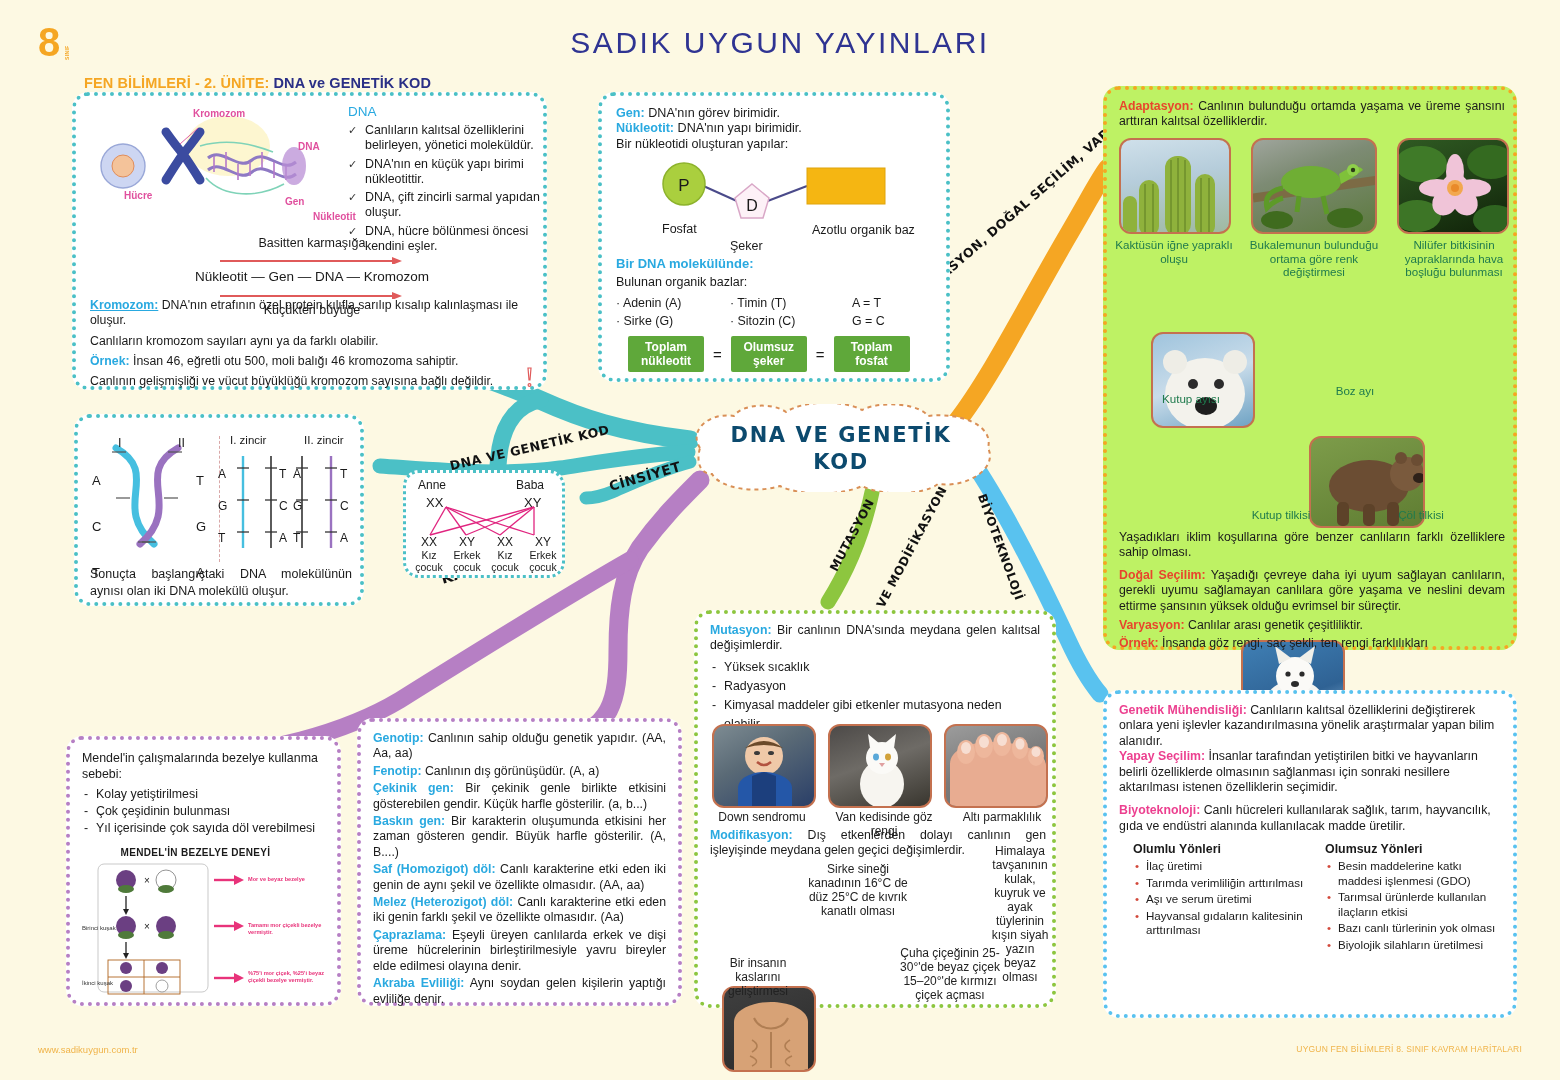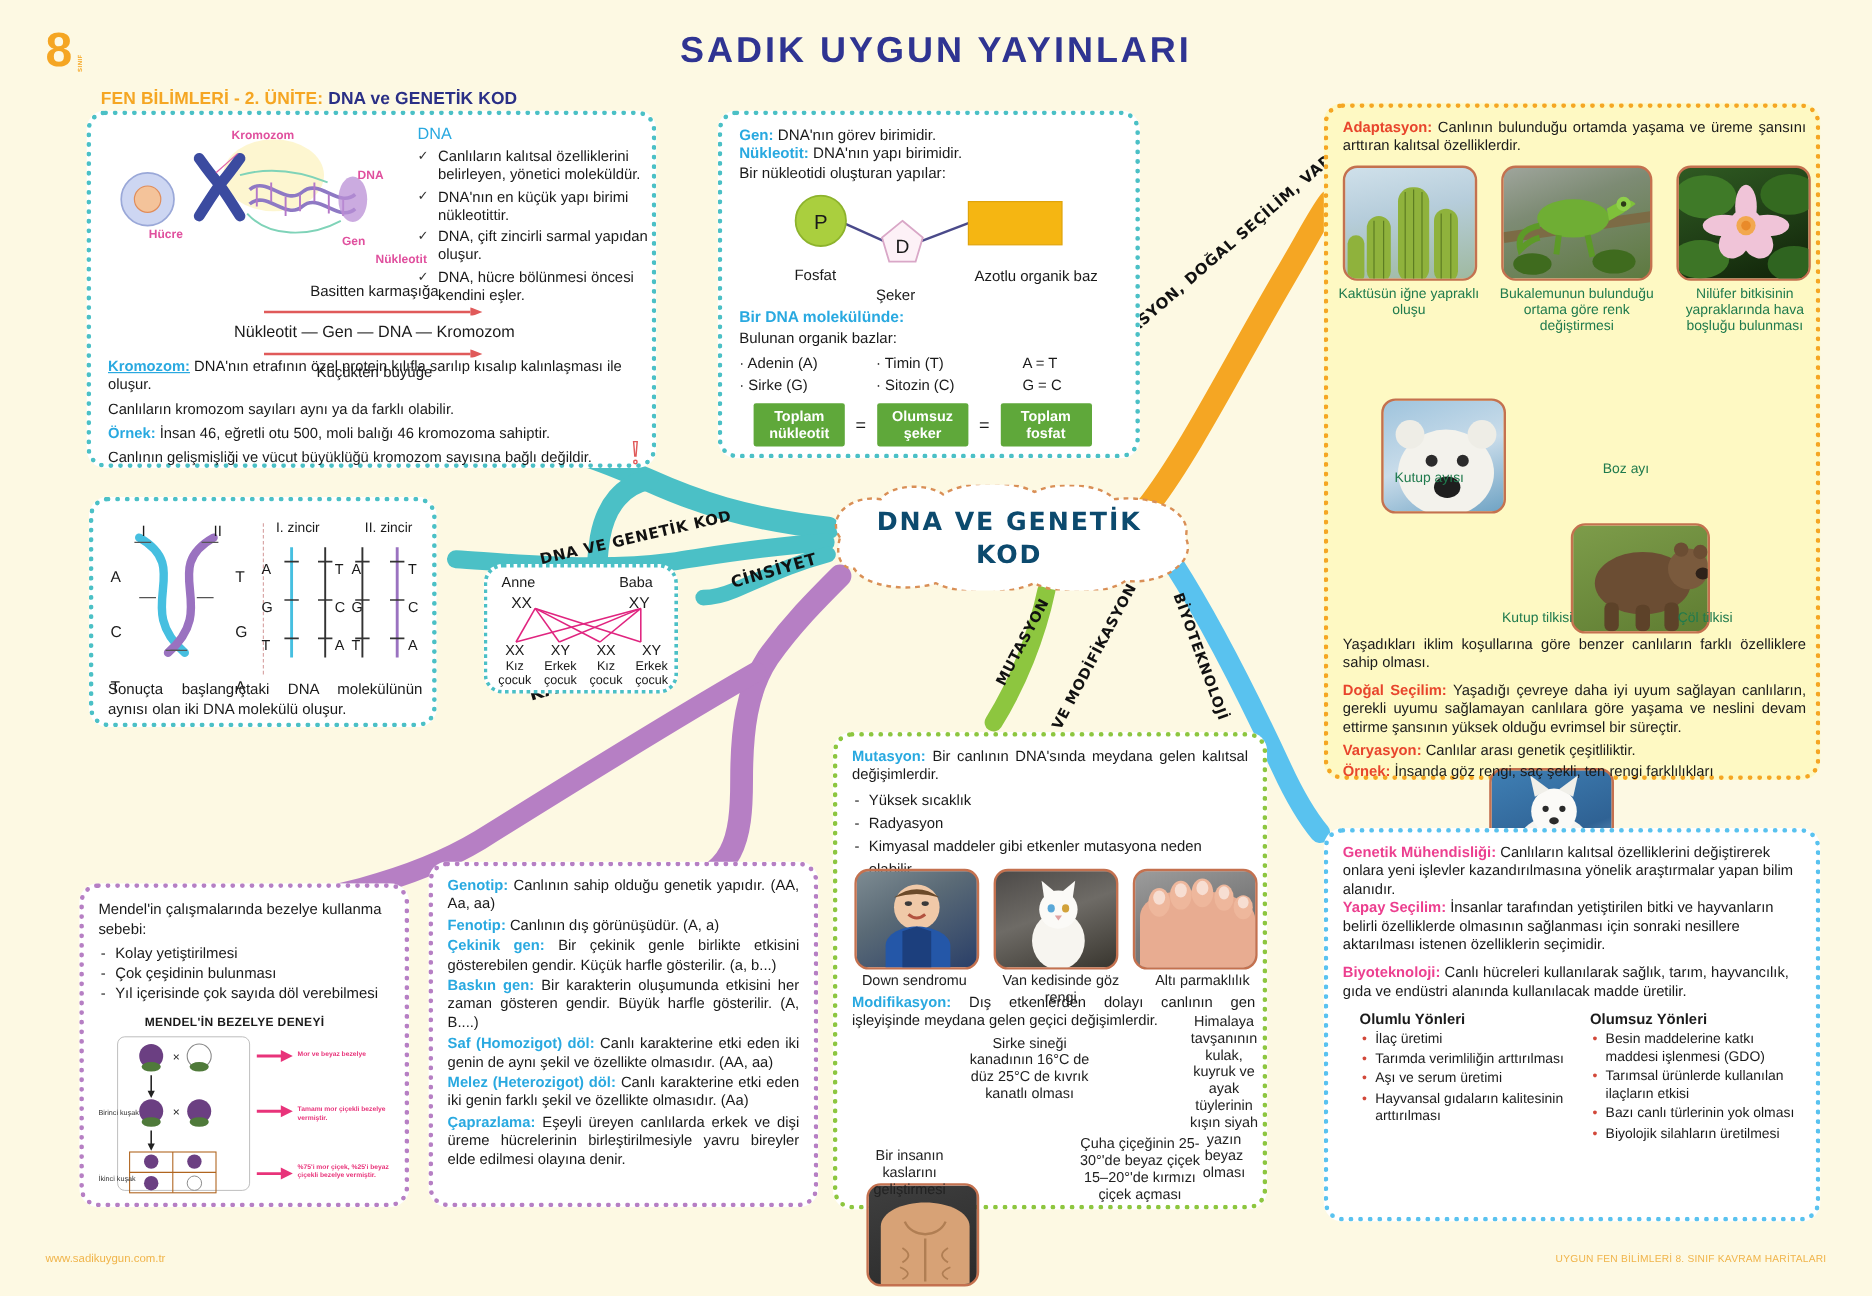--- a/index.html
+++ b/index.html
@@ -13,21 +13,21 @@
   .stage{position:absolute;left:0;top:0;width:1560px;height:1080px;}
   .abs{position:absolute;}
 
   
   #header-grade{left:38px;top:22px;width:46px;height:46px;}
   .grade-num{font-size:40px;font-weight:bold;color:#f5a623;line-height:40px;font-family:"Liberation Sans",sans-serif;}
   .grade-sub{font-size:5px;color:#f5a623;font-weight:bold;letter-spacing:.4px;
              writing-mode:vertical-rl;transform:rotate(180deg);position:absolute;left:26px;top:8px;height:30px;}
   #header-subject{left:84px;top:47px;font-size:14.5px;font-weight:bold;color:#f5a623;letter-spacing:.1px;margin-top:28px;}
   #header-subject .unit-name{color:#2a2f86;}
-  #brand-title{left:0;top:26px;width:1560px;text-align:center;font-size:30px;font-weight:bold;
+  #brand-title{left:0;top:26px;width:1560px;text-align:center;font-size:30px;font-weight:normal;
                color:#2f3492;letter-spacing:2.5px;}
   #footer-url{left:38px;top:1044px;font-size:9.5px;color:#f0b44a;}
   #footer-note{right:38px;top:1044px;font-size:8.5px;color:#f0b44a;letter-spacing:.2px;}
 
   .frame{position:absolute;box-sizing:border-box;border-radius:16px;background:#fff;}
   .frame.teal{border:4px dotted #4bc0c6;}
   .frame.purple{border:4px dotted #b67fc4;}
   .frame.green{border:4px dotted #8dc63f;}
   .frame.orange{border:4px dotted #f5a623;background:#fffdf5;}
   .frame.blue{border:4px dotted #59c2ef;}
@@ -425,20 +425,23 @@
       <span class="lead-cyan">Baskın gen:</span><span> Bir karakterin oluşumunda etkisini her zaman gösteren gendir. Büyük harfle gösterilir. (A, B....)</span>
     </div>
     <div class="body-txt" style="margin-bottom:2px;">
       <span class="lead-cyan">Saf (Homozigot) döl:</span><span> Canlı karakterine etki eden iki genin de aynı şekil ve özellikte olmasıdır. (AA, aa)</span>
     </div>
     <div class="body-txt" style="margin-bottom:2px;">
       <span class="lead-cyan">Melez (Heterozigot) döl:</span><span> Canlı karakterine etki eden iki genin farklı şekil ve özellikte olmasıdır. (Aa)</span>
     </div>
     <div class="body-txt" style="margin-bottom:2px;">
       <span class="lead-cyan">Çaprazlama:</span><span> Eşeyli üreyen canlılarda erkek ve dişi üreme hücrelerinin birleştirilmesiyle yavru bireyler elde edilmesi olayına denir.</span>
+    </div>
+    <div class="body-txt">
+      <span class="lead-cyan">Akraba Evliliği:</span><span> Aynı soydan gelen kişilerin yaptığı evliliğe denir.</span>
     </div>
   </div>
 
   <div class="frame green" style="left:694px;top:610px;width:362px;height:398px;padding:9px 12px;">
     <div class="body-txt">
       <span class="lead-cyan">Mutasyon:</span><span> Bir canlının DNA'sında meydana gelen kalıtsal değişimlerdir.</span>
     </div>
     <ul class="dash-list" style="line-height:19px;">
       <li>Yüksek sıcaklık</li>
       <li>Radyasyon</li>
@@ -518,21 +521,21 @@
     <div class="cap-dark abs" style="left:8px;top:342px;width:104px;">Bir insanın kaslarını geliştirmesi</div>
 
     <div class="cap-dark abs" style="left:104px;top:248px;width:112px;">Sirke sineği kanadının 16°C de düz 25°C de kıvrık kanatlı olması</div>
 
     <div class="cap-dark abs" style="left:200px;top:332px;width:104px;">Çuha çiçeğinin 25-30°'de beyaz çiçek 15–20°'de kırmızı çiçek açması</div>
 
     <div class="cap-dark abs" style="left:290px;top:230px;width:64px;">Himalaya tavşanının kulak, kuyruk ve ayak tüylerinin kışın siyah yazın beyaz olması</div>
 
   </div>
 
-  <div class="frame orange" style="left:1103px;top:86px;width:414px;height:564px;padding:9px 12px;background:#fef9c3;">
+  <div class="frame orange" style="left:1103px;top:86px;width:414px;height:564px;padding:9px 12px;background:#bef264;">
     <div class="body-txt" style="width:386px;">
       <span class="lead-red">Adaptasyon:</span><span> Canlının bulunduğu ortamda yaşama ve üreme şansını arttıran kalıtsal özelliklerdir.</span>
     </div>
 
     <div class="abs" style="left:12px;top:48px;width:390px;display:flex;justify-content:space-between;">
       <div class="photo" style="width:112px;height:96px;background:linear-gradient(170deg,#cfe0ea 0%,#b6cddb 40%,#9fb9a0 100%);">
         <svg width="112" height="96" style="display:block;">
           <g fill="#8fb23c">
             <rect x="44" y="16" width="26" height="80" rx="12"></rect>
             <rect x="18" y="40" width="20" height="56" rx="10"></rect>

